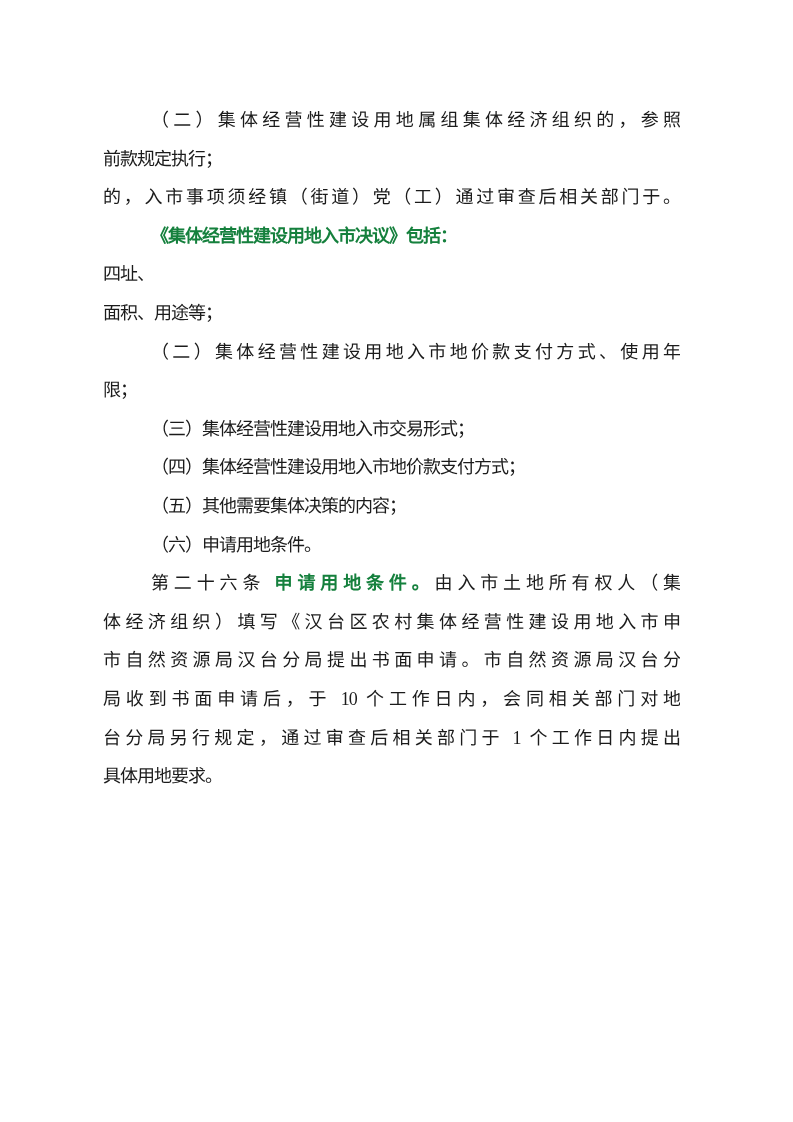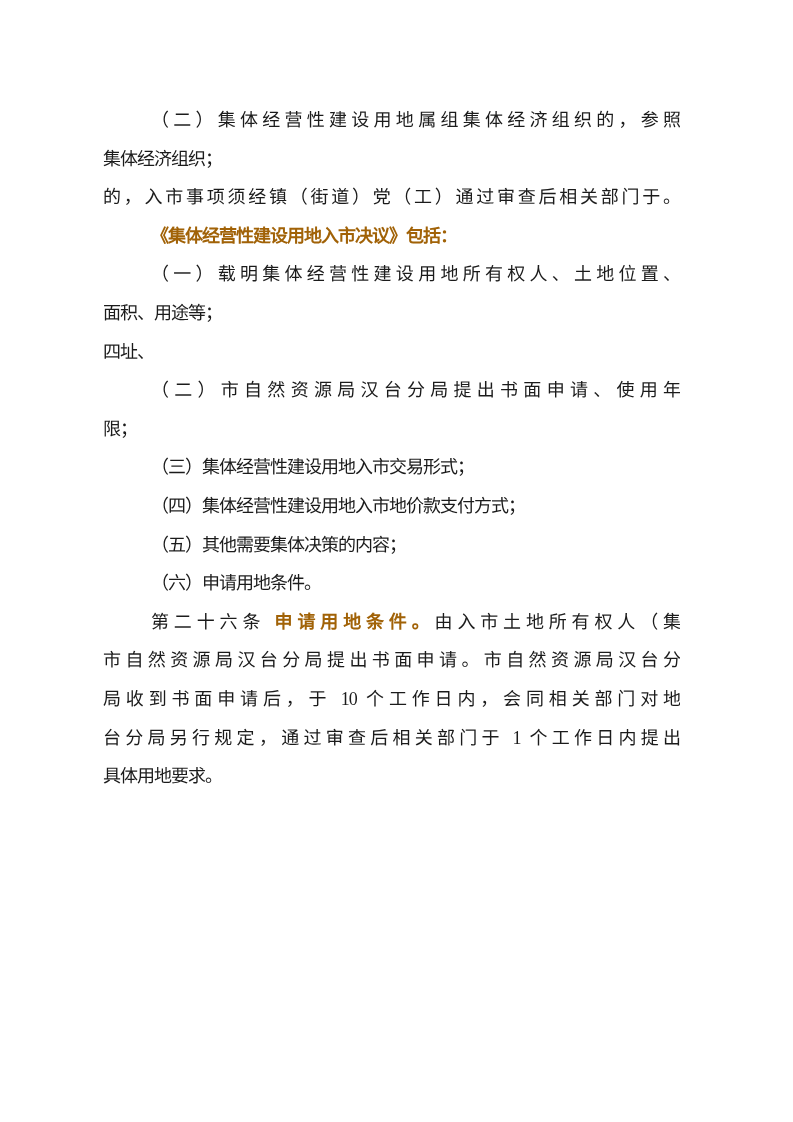--- a/index.html
+++ b/index.html
@@ -34,40 +34,40 @@
   .line.justify {
     text-align: justify;
     text-align-last: justify;
     text-justify: inter-character;
   }
   .line.indent {
     text-indent: 48px;
   }
   .seg-bold {
     font-weight: bold;
-    color: #a16207;
+    color: #15803d;
   }
 </style>
 </head>
 <body>
 
 <div class="page">
   <div class="content">
       <div class="line indent justify"><span class="seg-normal">（二）集体经营性建设用地属组集体经济组织的，参照</span></div>
-      <div class="line"><span class="seg-normal">集体经济组织；</span></div>
+      <div class="line"><span class="seg-normal">前款规定执行；</span></div>
       <div class="line justify"><span class="seg-normal">的，入市事项须经镇（街道）党（工）通过审查后相关部门于。</span></div>
       <div class="line indent"><span class="seg-bold">《集体经营性建设用地入市决议》包括：</span></div>
-      <div class="line indent justify"><span class="seg-normal">（一）载明集体经营性建设用地所有权人、土地位置、</span></div>
+      <div class="line"><span class="seg-normal">四址、</span></div>
       <div class="line"><span class="seg-normal">面积、用途等；</span></div>
-      <div class="line"><span class="seg-normal">四址、</span></div>
-      <div class="line indent justify"><span class="seg-normal">（二）市自然资源局汉台分局提出书面申请、使用年</span></div>
+      <div class="line indent justify"><span class="seg-normal">（二）集体经营性建设用地入市地价款支付方式、使用年</span></div>
       <div class="line"><span class="seg-normal">限；</span></div>
       <div class="line indent"><span class="seg-normal">（三）集体经营性建设用地入市交易形式；</span></div>
       <div class="line indent"><span class="seg-normal">（四）集体经营性建设用地入市地价款支付方式；</span></div>
       <div class="line indent"><span class="seg-normal">（五）其他需要集体决策的内容；</span></div>
       <div class="line indent"><span class="seg-normal">（六）申请用地条件。</span></div>
       <div class="line indent justify"><span class="seg-normal">第二十六条 </span><span class="seg-bold">申请用地条件。</span><span class="seg-normal">由入市土地所有权人（集</span></div>
+      <div class="line justify"><span class="seg-normal">体经济组织）填写《汉台区农村集体经营性建设用地入市申</span></div>
       <div class="line justify"><span class="seg-normal">市自然资源局汉台分局提出书面申请。市自然资源局汉台分</span></div>
       <div class="line justify"><span class="seg-normal">局收到书面申请后，于 10 个工作日内，会同相关部门对地</span></div>
       <div class="line justify"><span class="seg-normal">台分局另行规定，通过审查后相关部门于 1 个工作日内提出</span></div>
       <div class="line"><span class="seg-normal">具体用地要求。</span></div>
     </div>
 </div>
 
 </body></html>

